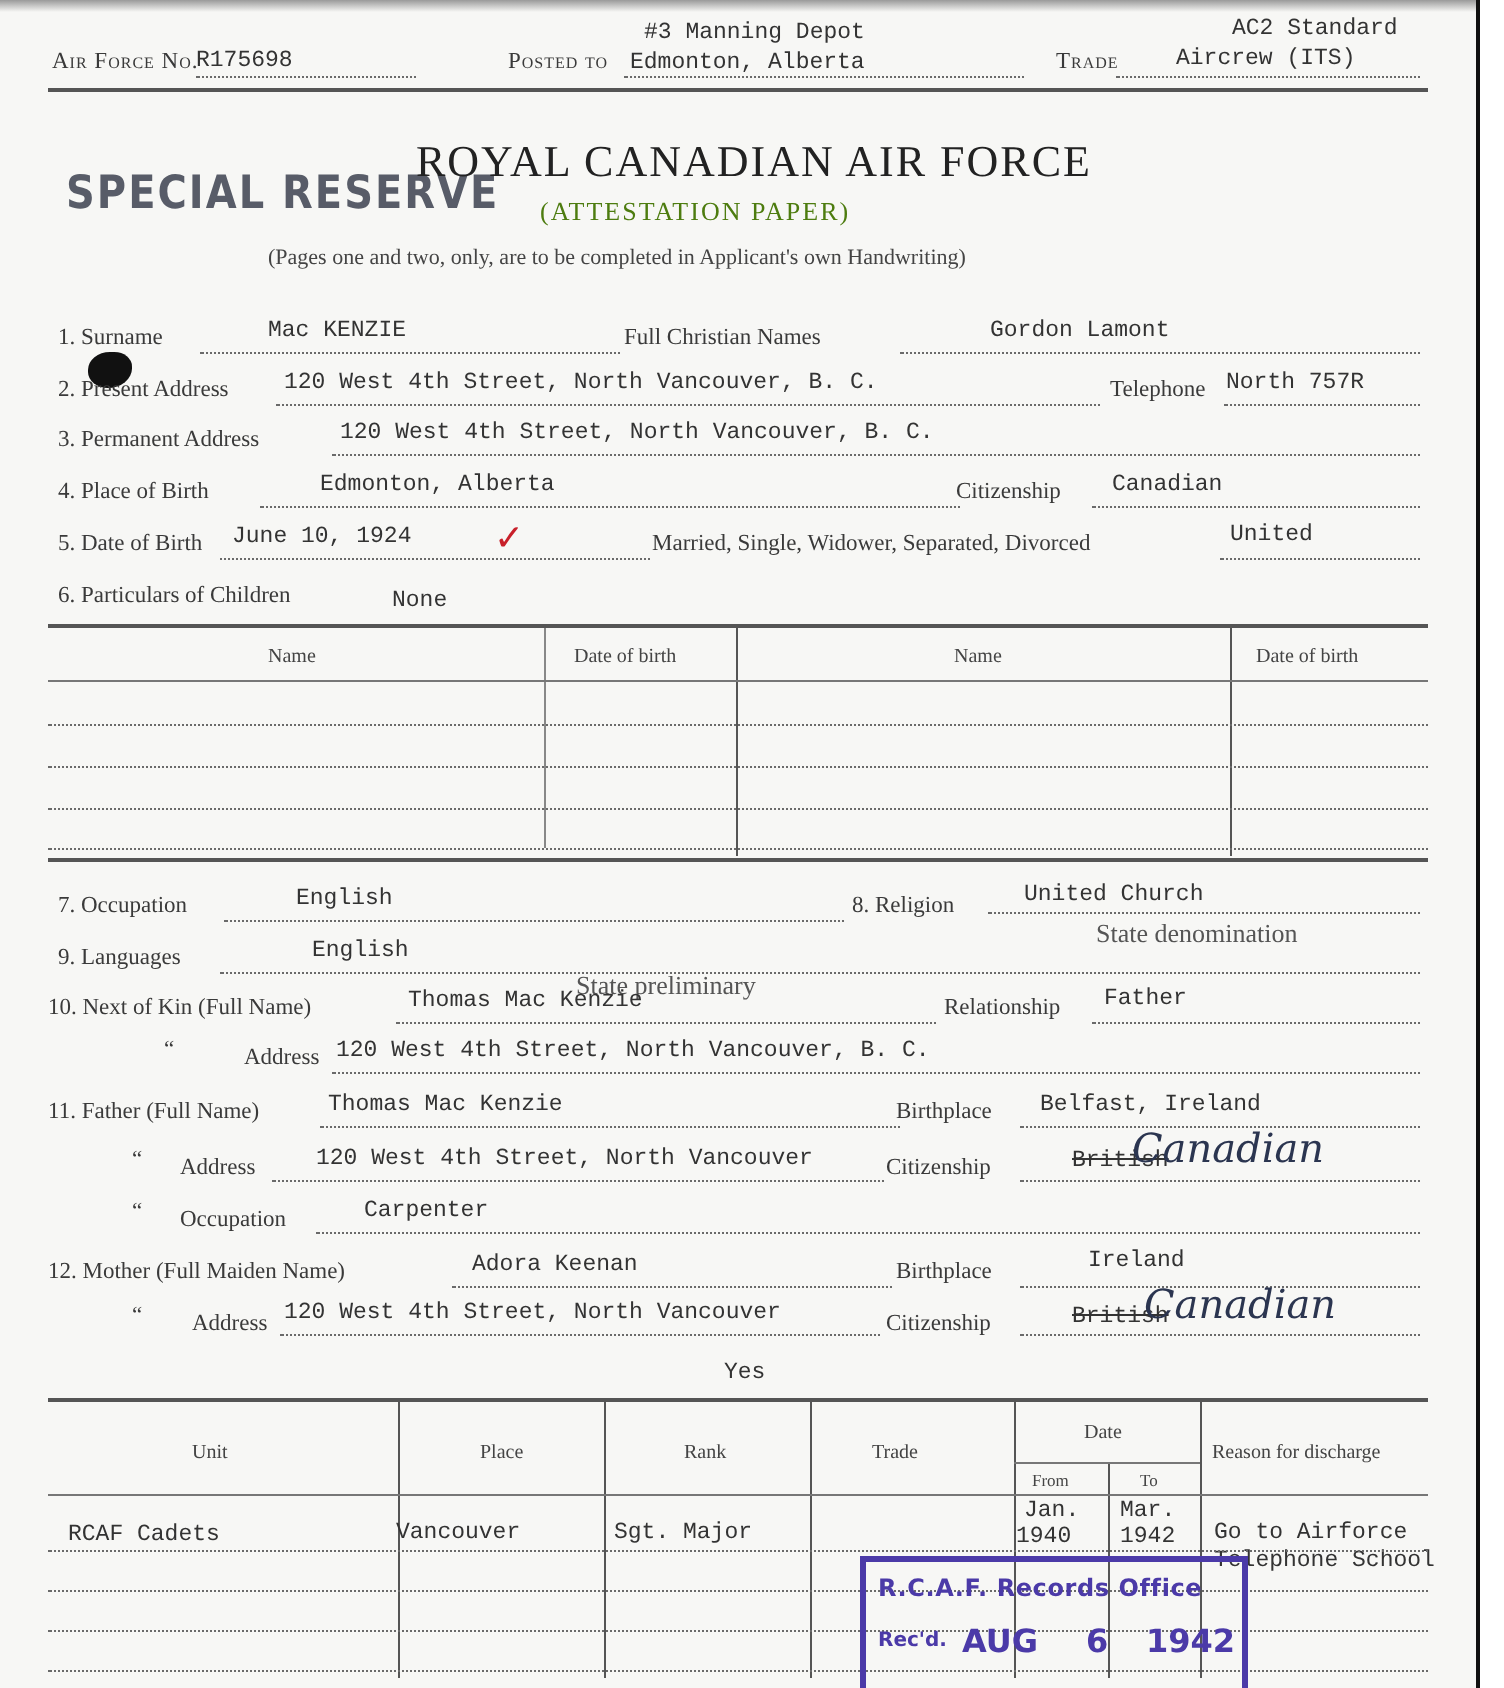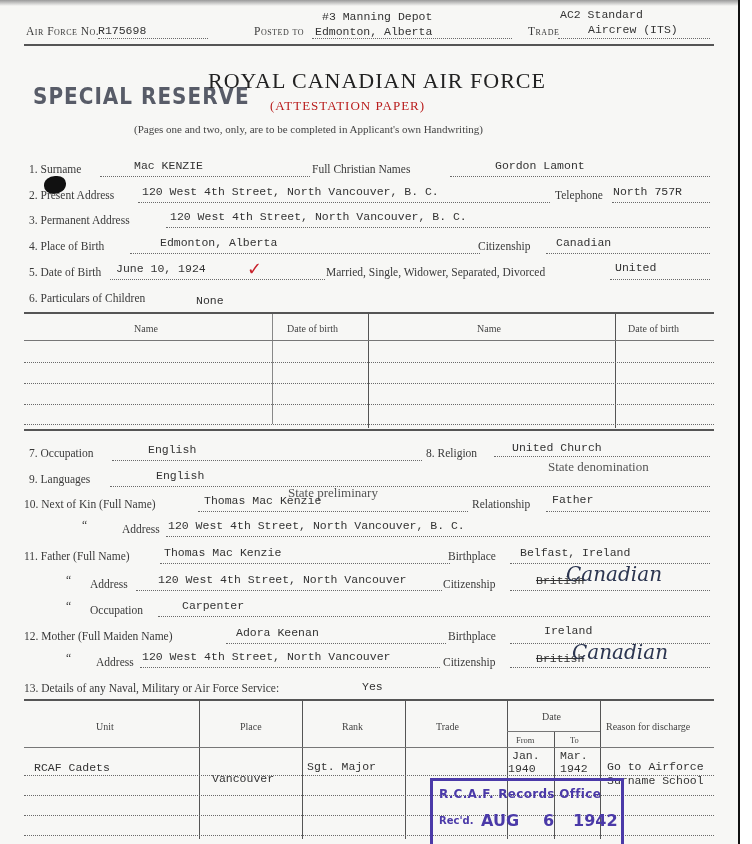--- a/index.html
+++ b/index.html
@@ -15,21 +15,21 @@
   .topshadow { position: absolute; left: 0; top: 0; width: 738px; height: 6px; background: linear-gradient(#9a9a9a, #f7f7f5); }
   .abs { position: absolute; white-space: nowrap; }
   .lbl { font-size: 11.5px; color: #3a3a3a; }
   .sc { font-variant: small-caps; letter-spacing: 0.5px; }
   .typed { font-family: "Liberation Mono", "DejaVu Sans Mono", monospace; font-size: 11.5px; color: #333; }
   .dots { position: absolute; height: 0; border-bottom: 1px dotted #6a6a6a; }
   .rule { position: absolute; height: 2px; background: #555; }
   .rule-thin { position: absolute; height: 1px; background: #777; }
   .vline { position: absolute; width: 1px; background: #555; }
   .title { font-size: 22px; letter-spacing: 1px; color: #222; }
-  .subtitle { font-size: 13px; letter-spacing: 1px; color: #b91c1c; }
+  .subtitle { font-size: 13px; letter-spacing: 1px; color: #4d7c0f; }
   .instr { font-size: 11px; color: #444; }
   .stamp-sr { font-family: "DejaVu Sans", sans-serif; font-weight: bold; font-size: 20px; color: #3d4250; letter-spacing: 1px; opacity: 0.85; transform: scaleY(1.15); }
   .th { font-size: 10px; color: #444; }
   .tiny { font-size: 13px; color: #555; }
   .rcaf-stamp {
     position: absolute; left: 430px; top: 778px; width: 188px; height: 70px;
     border: 3px solid #4b3aa8; color: #4b3aa8;
     font-family: "DejaVu Sans", sans-serif;
   }
   .rcaf-stamp .line1 { position: absolute; left: 6px; top: 6px; font-size: 12px; font-weight: bold; letter-spacing: 0.3px; }
@@ -51,21 +51,21 @@
   <span class="abs lbl sc" style="left:26px;top:25px;">Air Force No.</span>
   <span class="abs typed" style="left:98px;top:24px;">R175698</span>
   <div class="dots" style="left:98px;top:38px;width:110px;"></div>
 
   <span class="abs lbl sc" style="left:254px;top:25px;">Posted to</span>
   <span class="abs typed" style="left:322px;top:10px;">#3 Manning Depot</span>
   <span class="abs typed" style="left:315px;top:25px;">Edmonton, Alberta</span>
   <div class="dots" style="left:312px;top:38px;width:200px;"></div>
 
   <span class="abs lbl sc" style="left:528px;top:25px;">Trade</span>
-  <span class="abs typed" style="left:560px;top:8px;">AC2 Standard</span>
+  <span class="abs typed" style="left:616px;top:8px;">AC2 Standard</span>
   <span class="abs typed" style="left:588px;top:23px;">Aircrew (ITS)</span>
   <div class="dots" style="left:558px;top:38px;width:152px;"></div>
 
   <div class="rule" style="left:24px;top:44px;width:690px;"></div>
 
   <span class="abs stamp-sr" style="left:33px;top:84px;">SPECIAL RESERVE</span>
   <span class="abs title" style="left:176px;top:68px;margin-left:32px;">ROYAL CANADIAN AIR FORCE</span>
   <span class="abs subtitle" style="left:270px;top:98px;">(ATTESTATION PAPER)</span>
   <span class="abs instr" style="left:110px;top:123px;margin-left:24px;">(Pages one and two, only, are to be completed in Applicant's own Handwriting)</span>
 
@@ -176,21 +176,20 @@
 
   <span class="abs lbl" style="left:66px;top:652px;">“</span>
   <span class="abs lbl" style="left:96px;top:656px;">Address</span>
   <span class="abs typed" style="left:142px;top:650px;">120 West 4th Street, North Vancouver</span>
   <div class="dots" style="left:140px;top:667px;width:300px;"></div>
   <span class="abs lbl" style="left:443px;top:656px;">Citizenship</span>
   <span class="abs typed strike" style="left:536px;top:652px;">British</span>
   <span class="sig" style="left:572px;top:640px;">Canadian</span>
   <div class="dots" style="left:510px;top:667px;width:200px;"></div>
 
-  <span class="abs lbl" style="left:24px;top:682px;">13. Details of any Naval, Military or Air Force Service:</span>
   <span class="abs typed" style="left:362px;top:680px;">Yes</span>
 
   <div class="rule" style="left:24px;top:699px;width:690px;"></div>
   <div class="vline" style="left:199px;top:701px;height:138px;"></div>
   <div class="vline" style="left:302px;top:701px;height:138px;"></div>
   <div class="vline" style="left:405px;top:701px;height:138px;"></div>
   <div class="vline" style="left:507px;top:701px;height:138px;"></div>
   <div class="vline" style="left:554px;top:731px;height:108px;"></div>
   <div class="vline" style="left:600px;top:701px;height:138px;"></div>
 
@@ -199,28 +198,28 @@
   <span class="abs th" style="left:342px;top:721px;">Rank</span>
   <span class="abs th" style="left:436px;top:721px;">Trade</span>
   <span class="abs th" style="left:542px;top:711px;">Date</span>
   <span class="abs th" style="left:516px;top:735px;font-size:8.5px;">From</span>
   <span class="abs th" style="left:570px;top:735px;font-size:8.5px;">To</span>
   <span class="abs th" style="left:606px;top:721px;">Reason for discharge</span>
   <div class="rule-thin" style="left:507px;top:731px;width:93px;"></div>
   <div class="rule-thin" style="left:24px;top:747px;width:690px;"></div>
 
   <span class="abs typed" style="left:34px;top:761px;">RCAF Cadets</span>
-  <span class="abs typed" style="left:212px;top:760px;margin-top:12px;">Vancouver</span>
+  <span class="abs typed" style="left:198px;top:760px;">Vancouver</span>
   <span class="abs typed" style="left:307px;top:760px;">Sgt. Major</span>
   <span class="abs typed" style="left:512px;top:749px;">Jan.</span>
   <span class="abs typed" style="left:508px;top:762px;">1940</span>
   <span class="abs typed" style="left:560px;top:749px;">Mar.</span>
   <span class="abs typed" style="left:560px;top:762px;">1942</span>
   <span class="abs typed" style="left:607px;top:760px;">Go to Airforce</span>
-  <span class="abs typed" style="left:607px;top:774px;">Surname School</span>
+  <span class="abs typed" style="left:607px;top:774px;">Telephone School</span>
 
   <div class="dots" style="left:24px;top:775px;width:690px;"></div>
   <div class="dots" style="left:24px;top:795px;width:690px;"></div>
   <div class="dots" style="left:24px;top:815px;width:690px;"></div>
   <div class="dots" style="left:24px;top:835px;width:690px;"></div>
 
   <div class="rcaf-stamp">
     <span class="line1">R.C.A.F. Records Office</span>
     <span class="recd">Rec'd.</span>
     <span class="month">AUG</span>

